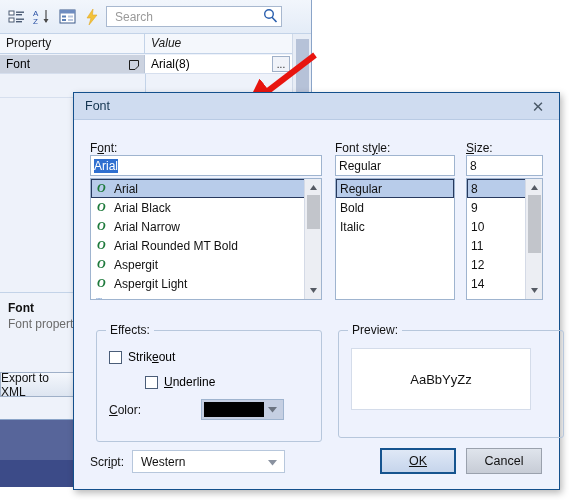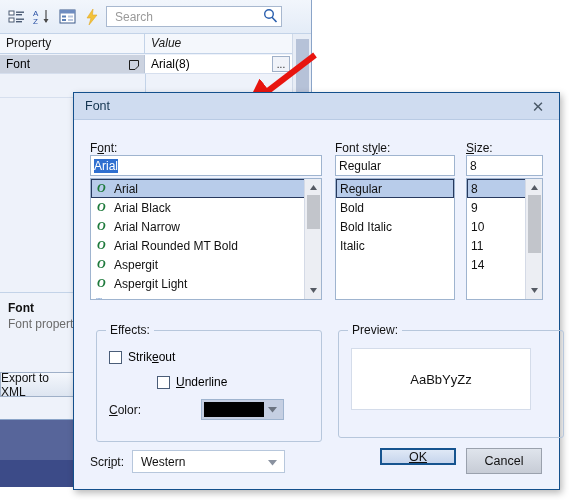--- a/index.html
+++ b/index.html
@@ -640,42 +640,42 @@
       <span>Regular</span>
     </div>
     <div class="listbox" style="left:261px; top:85px; width:120px; height:122px;">
       <div class="lrow selected">
         <span>Regular</span>
       </div>
       <div class="lrow">
         <span>Bold</span>
       </div>
       <div class="lrow">
-        <span>Bold Italic</span>
-      </div>
-      <div class="lrow">
         <span>Italic</span>
       </div>
     </div>
 
     <div class="txtfield" style="left:392px; top:62px; width:77px; height:21px;">
       <span>8</span>
     </div>
     <div class="listbox" style="left:392px; top:85px; width:77px; height:122px;">
       <div class="lrow selected">
         <span>8</span>
       </div>
       <div class="lrow">
         <span>9</span>
       </div>
       <div class="lrow">
         <span>10</span>
       </div>
       <div class="lrow">
         <span>11</span>
+      </div>
+      <div class="lrow">
+        <span>12</span>
       </div>
       <div class="lrow">
         <span>14</span>
       </div>
       <div class="sb">
         <span class="arrow-up">
           <svg width="11" height="11" viewBox="0 0 11 11">
               <polygon points="5.5,3 9,8 2,8" fill="#555a63"></polygon>
             </svg>
         </span>
@@ -691,21 +691,21 @@
     <div class="group" style="left:22px; top:237px; width:226px; height:112px;">
       <span class="glabel">Effects:</span>
 
       <div class="chkrow" style="left:12px; top:19px;">
         <span class="chkbox"></span>
         <span>
           <span>Strik</span><u>e</u><span>out</span>
         </span>
       </div>
 
-      <div class="chkrow" style="left:28px; top:44px;padding-left:32px;">
+      <div class="chkrow" style="left:16px; top:44px;padding-left:32px;">
         <span class="chkbox"></span>
         <span>
           <u>U</u><span>nderline</span>
         </span>
       </div>
 
       <div class="lbl" style="left:12px; top:72px;">
         <u>C</u><span>olor:</span>
       </div>
       <div class="color-swatch-wrap" style="left:104px; top:68px;">
@@ -730,17 +730,17 @@
     </div>
     <div class="combo" style="left:58px; top:357px; width:153px; height:23px;">
       <span>Western</span>
       <span class="carrow">
         <svg width="9" height="6" viewBox="0 0 9 6">
             <polygon points="0,0 9,0 4.5,5.5" fill="#8a92a0"></polygon>
           </svg>
       </span>
     </div>
 
-    <div class="btn default" style="left:306px; top:355px; width:76px; height:17px;text-decoration:underline;">OK</div>
+    <div class="btn default" style="left:306px; top:355px; width:76px; height:26px;text-decoration:underline;">OK</div>
     <div class="btn plain" style="left:392px; top:355px; width:76px; height:26px;">Cancel</div>
   </div>
 
 </div>
 
 </body></html>

